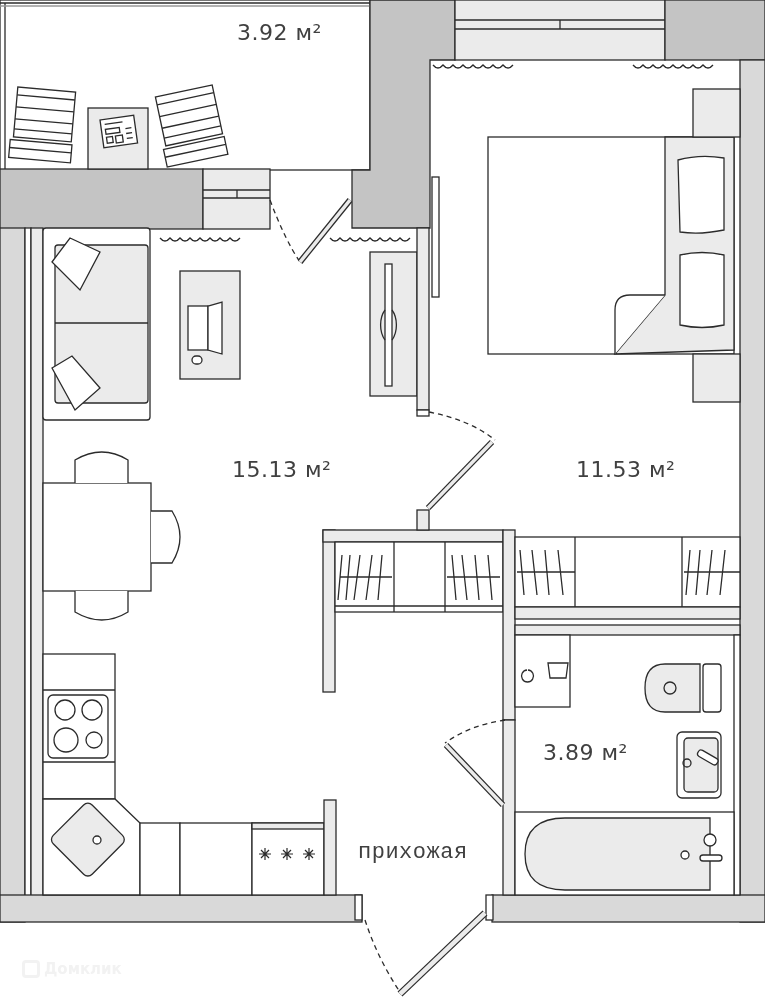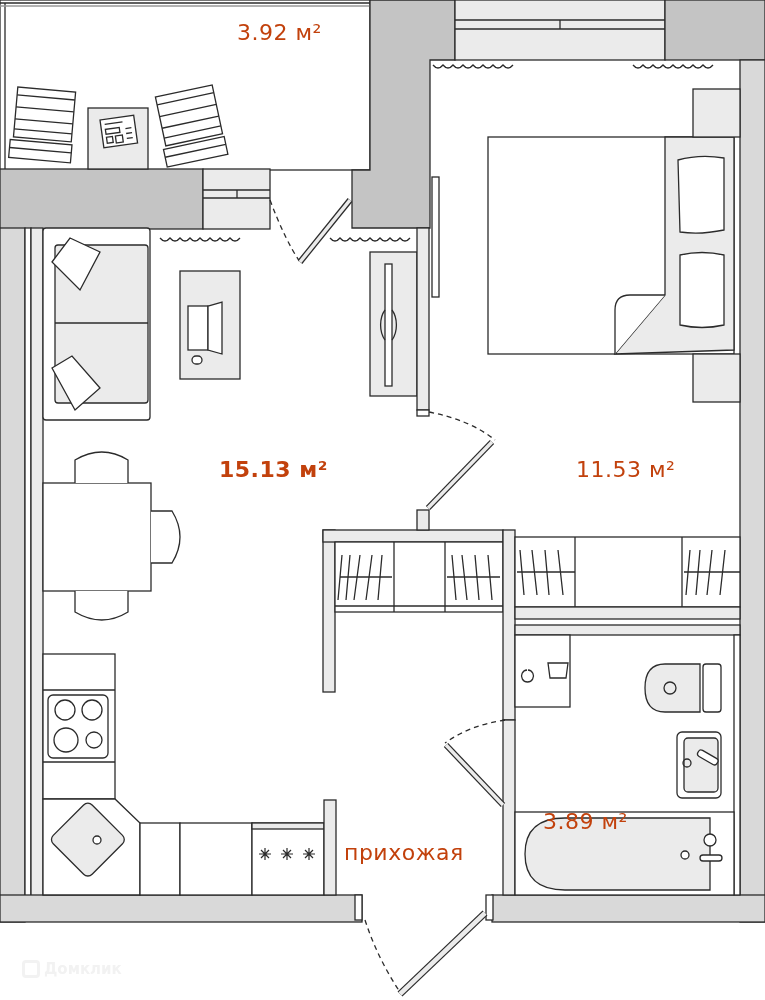--- a/index.html
+++ b/index.html
@@ -1,18 +1,18 @@
 <!DOCTYPE html>
 <html><head>
 <meta charset="utf-8">
 <style>
   html, body { margin: 0; padding: 0; background: #ffffff; }
   body { width: 765px; height: 1000px; position: relative; overflow: hidden; font-family: "DejaVu Sans", sans-serif; }
   svg.plan { position: absolute; left: 0; top: 0; width: 765px; height: 1000px; }
-  .label { position: absolute; font-family: "DejaVu Sans", sans-serif; color: #c2410c; font-size: 22px; white-space: nowrap; letter-spacing: 0.5px; }
+  .label { position: absolute; font-family: "DejaVu Sans", sans-serif; color: #404040; font-size: 22px; white-space: nowrap; letter-spacing: 0.5px; }
   .watermark { position: absolute; left: 22px; top: 960px; font-family: "DejaVu Sans", sans-serif; font-size: 15px; font-weight: bold; color: #f2f2f2; display: flex; align-items: center; gap: 4px; }
   .wm-icon { width: 18px; height: 18px; border: 3px solid #f2f2f2; border-radius: 4px; box-sizing: border-box; }
 </style>
 </head>
 <body>
 
 <svg class="plan" viewBox="0 0 765 1000" xmlns="http://www.w3.org/2000/svg">
   <g stroke="#2b2b2b" stroke-width="1.3" fill="none">
 
     <g>
@@ -219,21 +219,21 @@
   </g>
 
   <g stroke="#2b2b2b" stroke-width="1.2">
     <path d="M259 854 l12 0 M265 848 l0 12 M261 850 l8 8 M269 850 l-8 8"></path>
     <path d="M281 854 l12 0 M287 848 l0 12 M283 850 l8 8 M291 850 l-8 8"></path>
     <path d="M303 854 l12 0 M309 848 l0 12 M305 850 l8 8 M313 850 l-8 8"></path>
   </g>
 </svg>
 
 <div class="label" style="left:237px; top:20px;">3.92 м²</div>
-<div class="label" style="left:219px; top:457px;font-weight:bold;">15.13 м²</div>
+<div class="label" style="left:232px; top:457px;">15.13 м²</div>
 <div class="label" style="left:576px; top:457px;text-align:center;">11.53 м²</div>
-<div class="label" style="left:543px; top:809px;">3.89 м²</div>
-<div class="label" style="left:344px; top:840px;">прихожая</div>
+<div class="label" style="left:543px; top:740px;">3.89 м²</div>
+<div class="label" style="left:358px; top:840px;font-family:Liberation Mono, monospace;">прихожая</div>
 
 <div class="watermark">
   <span class="wm-icon"></span>
   <span>Домклик</span>
 </div>
 
 </body></html>

